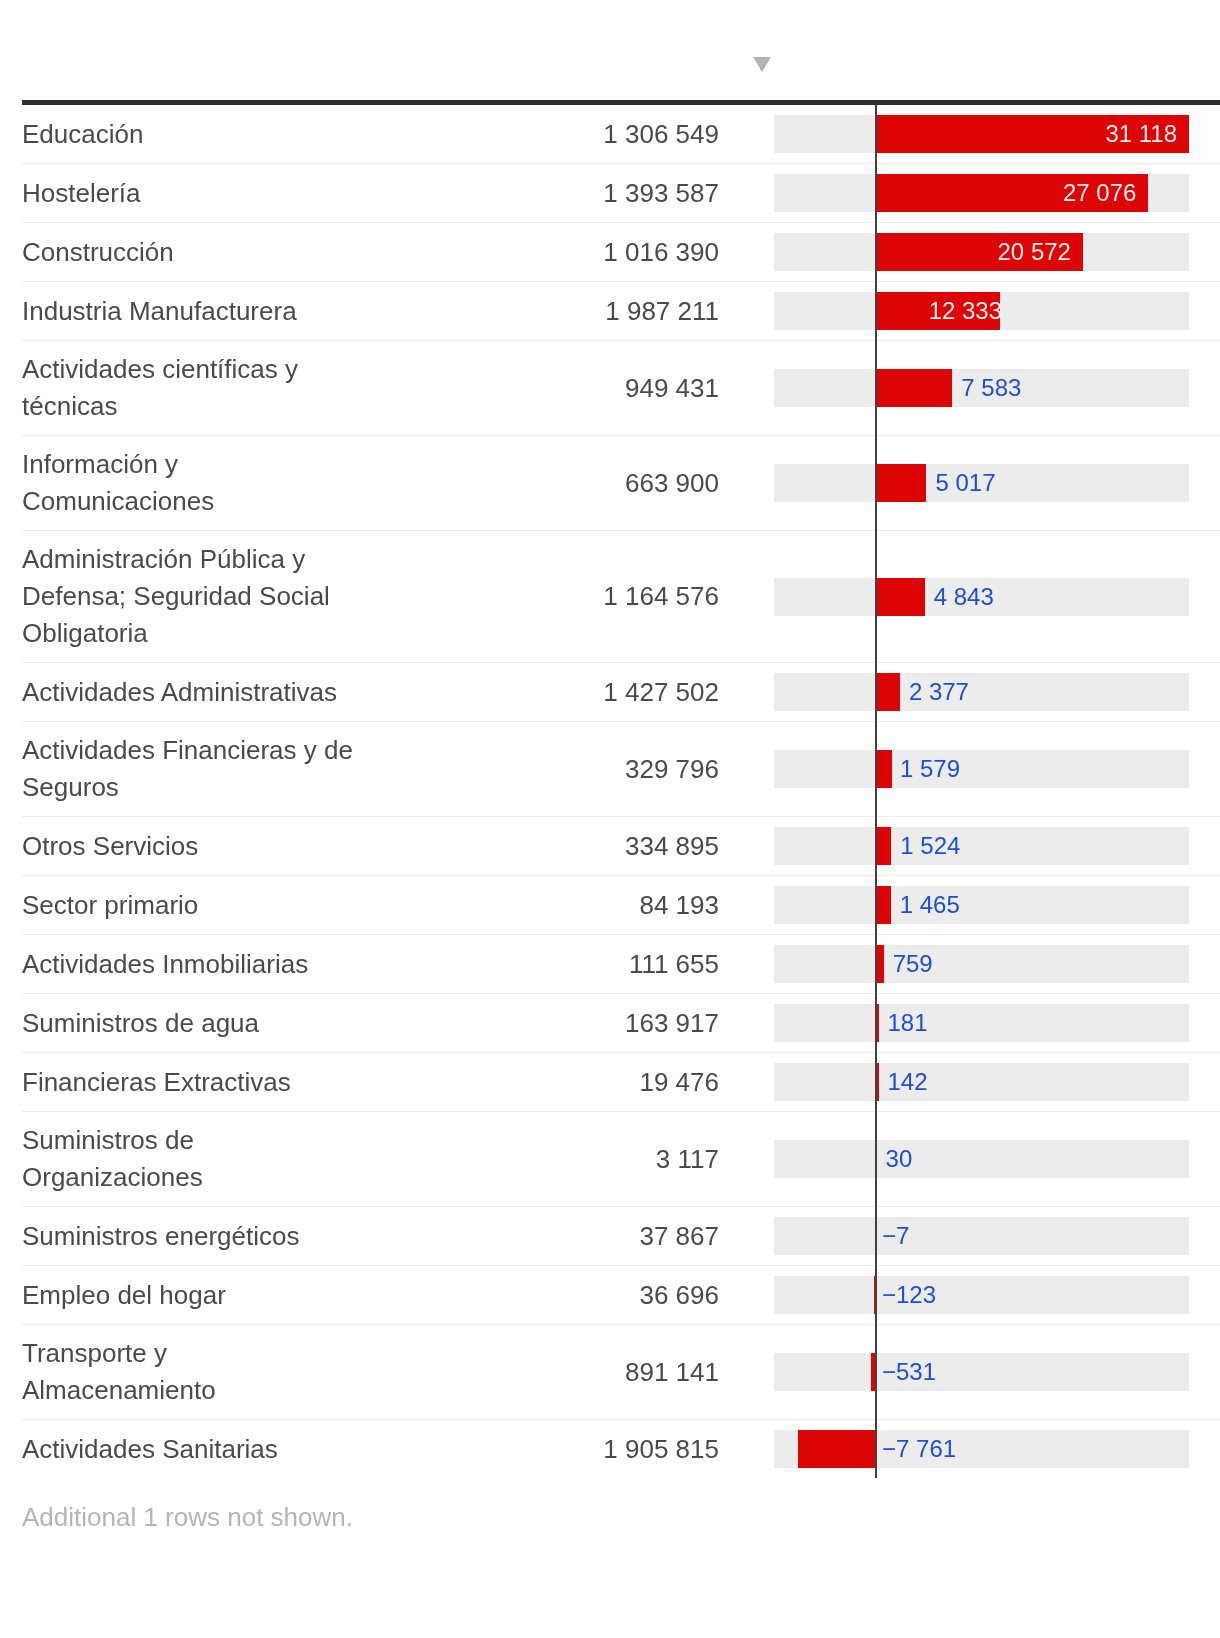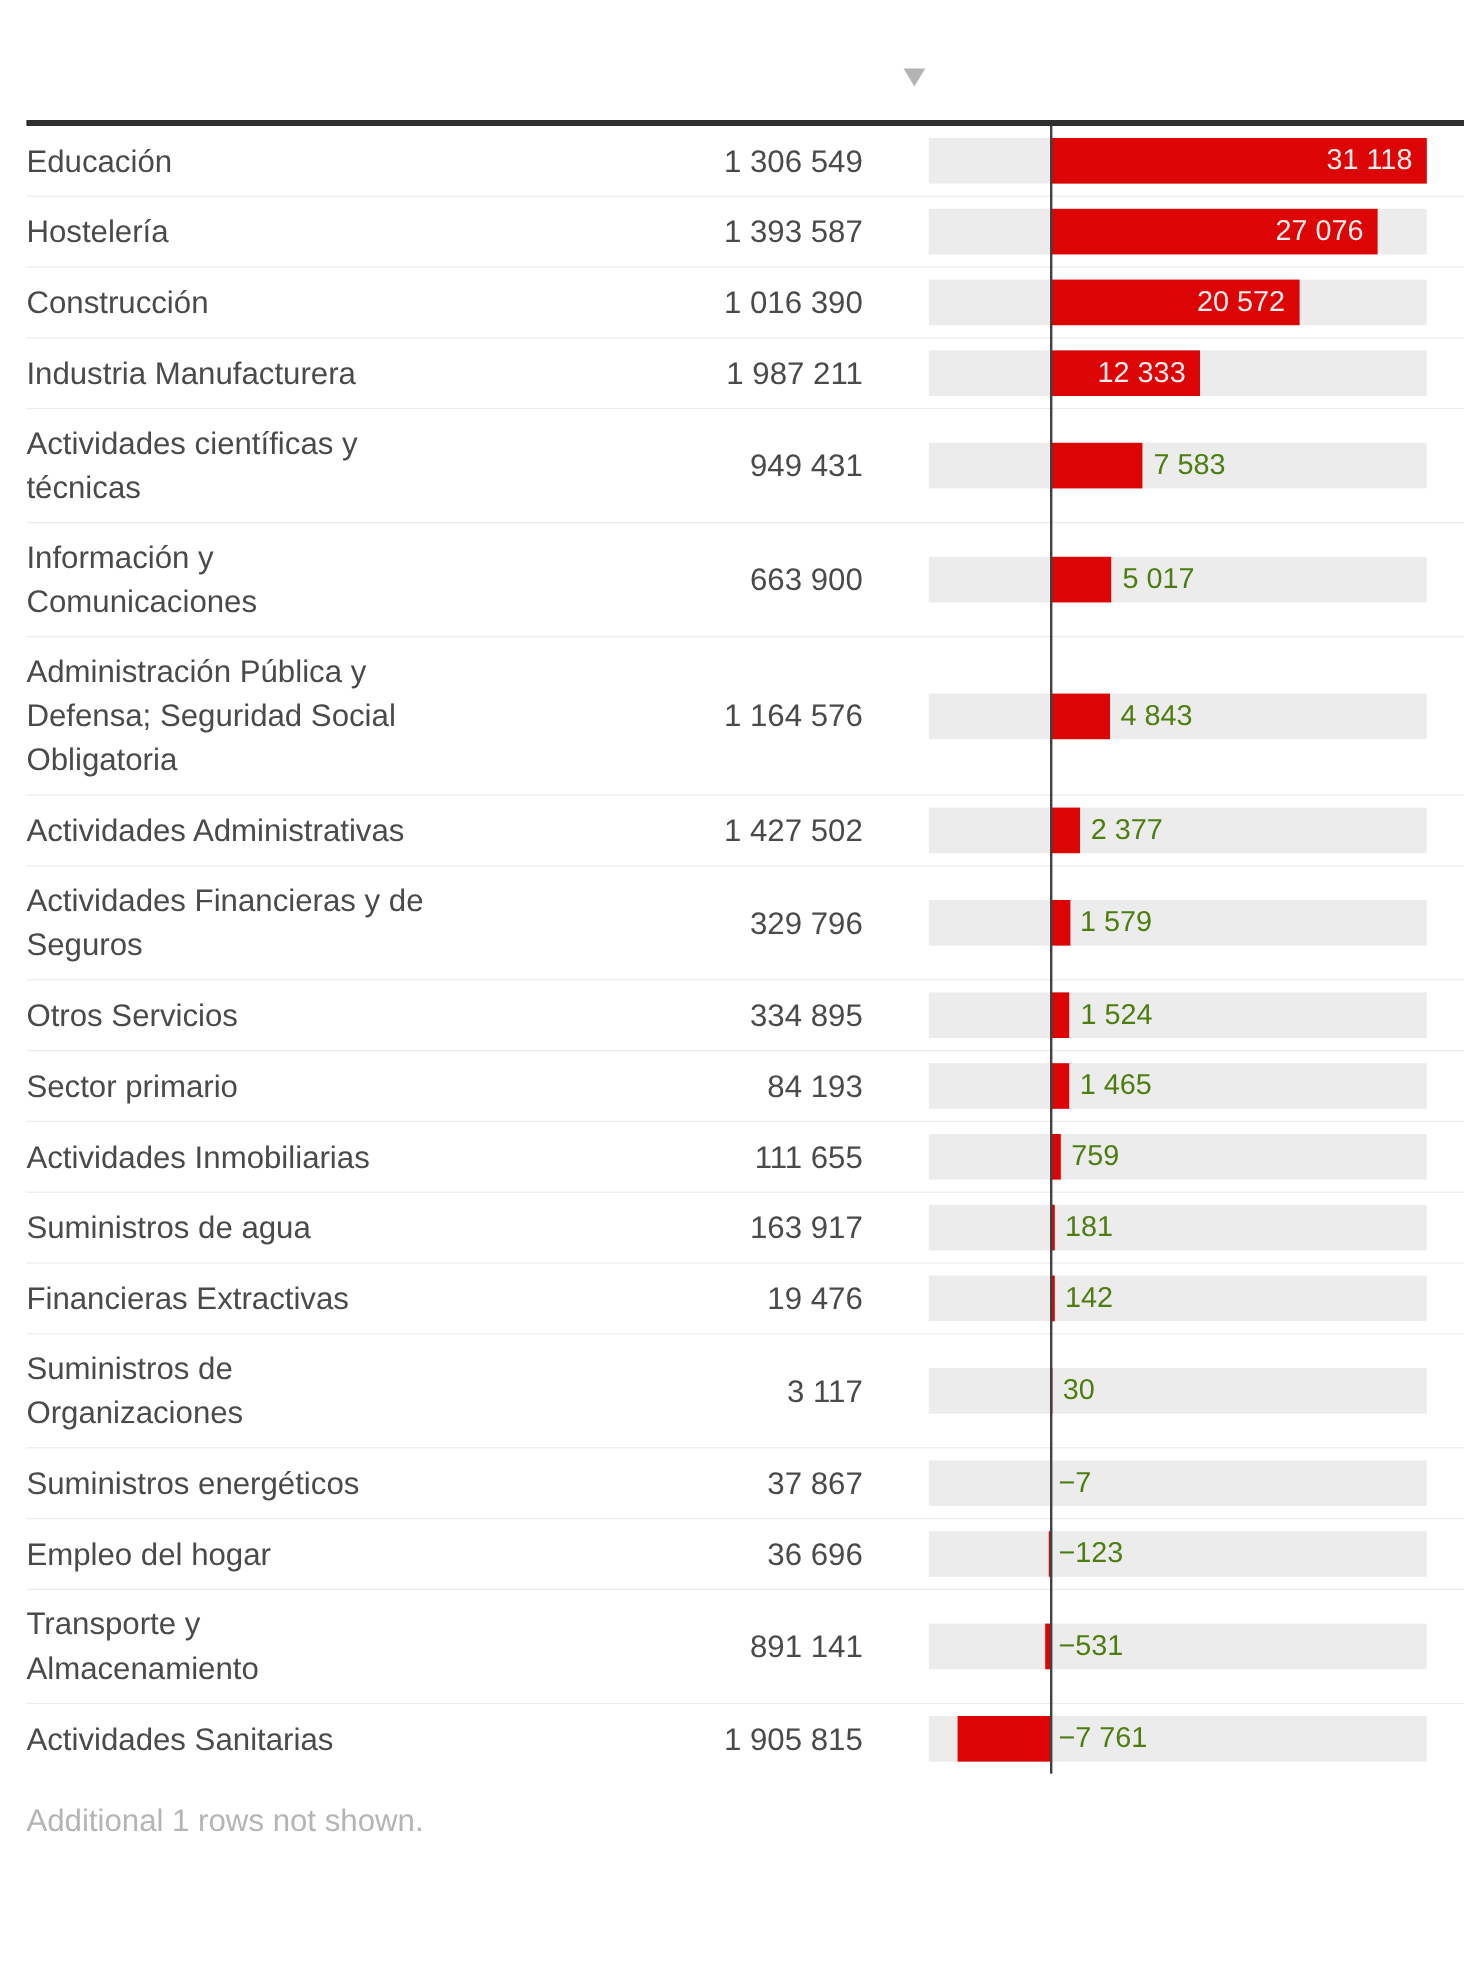--- a/index.html
+++ b/index.html
@@ -86,21 +86,21 @@
     background: #dc0405;
     z-index: 2;
   }
   .bar-label {
     position: absolute;
     top: 0;
     height: 38px;
     line-height: 38px;
     font-size: 24px;
     font-weight: 300;
-    color: #4d7c0f;
+    color: #1d4ed8;
     white-space: nowrap;
     z-index: 4;
   }
   .bar-label.inside {
     color: rgba(255,255,255,0.93);
     text-align: right;
   }
   
   .table-footer {
     padding: 24px 0 40px 0;
@@ -153,21 +153,21 @@
       </div>
     </div>
   </div>
 
   <div class="row">
     <div class="cell-label">Industria Manufacturera</div>
     <div class="cell-value">1 987 211</div>
     <div class="cell-chart">
       <div class="bar-track">
         <div class="bar" style="width: 124.051px; left: 102px;"></div>
-        <div class="bar-label inside" style="left: 102px; width: 112.051px;">12 333</div>
+        <div class="bar-label inside" style="left: 116px; width: 112.051px;">12 333</div>
       </div>
     </div>
   </div>
 
   <div class="row">
     <div class="cell-label">Actividades científicas y
 técnicas</div>
     <div class="cell-value">949 431</div>
     <div class="cell-chart">
       <div class="bar-track">

